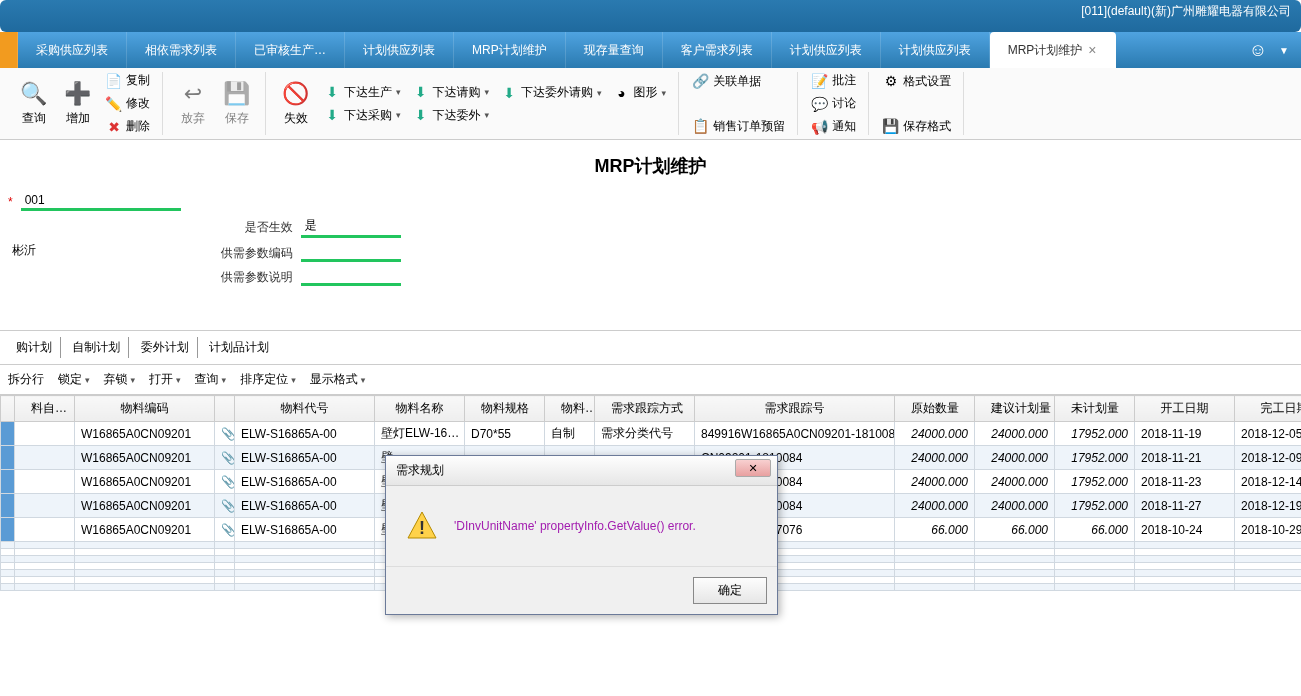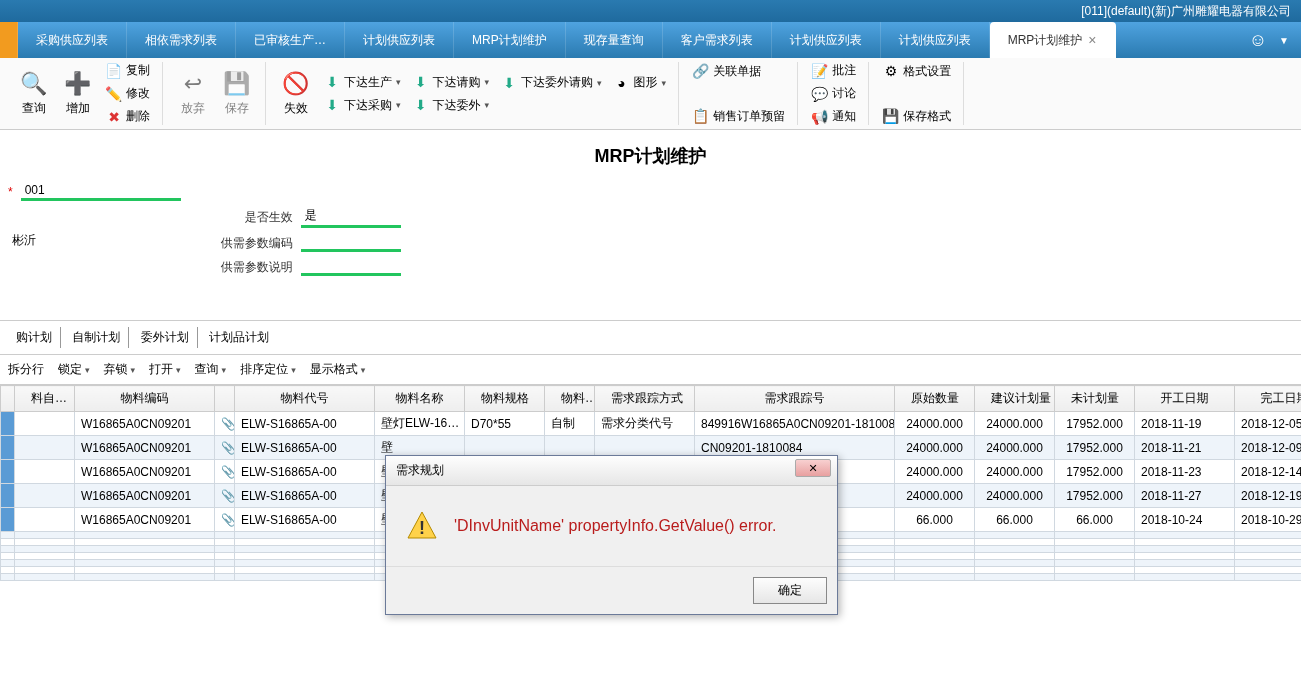--- a/index.html
+++ b/index.html
@@ -1,17 +1,17 @@
 <!DOCTYPE html>
 <html><head>
 <meta charset="utf-8">
 <style>
 * { box-sizing: border-box; margin: 0; padding: 0; }
 body { font-family: "Microsoft YaHei", SimSun, sans-serif; font-size: 12px; background: #fff; width: 1301px; height: 696px; overflow: hidden; position: relative; }
-.titlebar { background: linear-gradient(#2a7ab0, #1f6a9e); color: #fff; height: 22px; line-height: 22px; text-align: right; padding-right: 10px; font-size: 12px; }
+.titlebar { background: linear-gradient(#2a7ab0, #1f6a9e); color: #fff; height: 32px; line-height: 22px; text-align: right; padding-right: 10px; font-size: 12px; border-radius: 6px; }
 .tabbar { background: linear-gradient(#4fa3e0, #2a7ab0); height: 36px; display: flex; align-items: center; position: relative; }
 .tab { color: #fff; padding: 0 18px; height: 100%; display: flex; align-items: center; cursor: pointer; border-right: 1px solid rgba(255,255,255,0.15); position: relative; }
 .tab.orange { background: #f29b1f; color: #fff; width: 18px; padding: 0 2px; }
 .tab.active { background: #fff; color: #333; border-radius: 4px 4px 0 0; }
 .tab-close { margin-left: 6px; color: #888; font-size: 14px; }
 .emoji-user { position: absolute; right: 12px; color: #fff; font-size: 18px; display: flex; gap: 12px; align-items: center; }
 .ribbon { background: #fafafa; border-bottom: 1px solid #ccc; height: 72px; display: flex; align-items: center; padding: 4px 6px; gap: 2px; }
 .ribbon-group { display: flex; align-items: center; height: 100%; padding: 0 6px; border-right: 1px solid #ddd; }
 .ribbon-big { display: flex; flex-direction: column; align-items: center; justify-content: center; padding: 2px 8px; cursor: pointer; gap: 2px; }
 .ribbon-icon { width: 28px; height: 28px; display: flex; align-items: center; justify-content: center; font-size: 22px; }
@@ -29,28 +29,28 @@
 .subtabs { border-top: 1px solid #ccc; border-bottom: 1px solid #ccc; padding: 6px 8px; margin-top: 40px; }
 .subtab { display: inline-block; padding: 2px 8px; border-right: 1px solid #999; cursor: pointer; }
 .subtab:last-child { border-right: none; }
 .toolbar2 { padding: 6px 8px; display: flex; gap: 14px; align-items: flex-end; border-bottom: 1px solid #ccc; }
 .tb-item { cursor: pointer; display: flex; align-items: center; gap: 3px; }
 .dd-caret { font-size: 9px; color: #555; }
 .grid { width: 100%; border-collapse: collapse; table-layout: fixed; }
 .grid th { background: linear-gradient(#f8f8f8, #eee); border: 1px solid #ccc; padding: 4px 16px; font-weight: normal; font-size: 12px; white-space: nowrap; overflow: hidden; }
 .grid td { border: 1px solid #d0d8e0; padding: 3px 6px; font-size: 12px; white-space: nowrap; overflow: hidden; background: #fff; }
 .grid tr:nth-child(even) td { background: #eef4fa; }
-.grid td.num { text-align: center; }
+.grid td.num { text-align: right; font-style: italic; }
 .grid-wrap { overflow-x: hidden; }
-.dialog { position: absolute; left: 385px; top: 455px; width: 453px; background: #f0f0f0; border: 1px solid #6b7a99; box-shadow: 2px 2px 8px rgba(0,0,0,0.3); }
+.dialog { position: absolute; left: 385px; top: 455px; width: 393px; background: #f0f0f0; border: 1px solid #6b7a99; box-shadow: 2px 2px 8px rgba(0,0,0,0.3); }
 .dialog-title { background: linear-gradient(#fefefe, #e6e6e6); padding: 6px 10px; border-bottom: 1px solid #ccc; position: relative; font-size: 12px; }
 .dialog-close { position: absolute; right: 6px; top: 3px; width: 36px; height: 18px; border: 1px solid #aaa; background: linear-gradient(#f8d0d0,#e8a0a0); text-align: center; line-height: 16px; border-radius: 2px; cursor: pointer; font-size: 11px; }
 .dialog-body { padding: 24px 20px; display: flex; align-items: center; gap: 16px; }
 .warn-icon { width: 32px; height: 32px; }
-.dialog-msg { font-size: 16px; color: #b91c1c; }
+.dialog-msg { font-size: 12px; color: #a21caf; }
 .dialog-footer { padding: 10px; text-align: right; border-top: 1px solid #ddd; }
 .dialog-btn { padding: 4px 24px; border: 1px solid #888; background: linear-gradient(#fdfdfd,#e6e6e6); cursor: pointer; font-size: 12px; }
 .clip-icon { color: #666; font-size: 12px; }
 </style>
 </head>
 <body>
 
 <div class="titlebar">[011](default)(新)广州雕耀电器有限公司</div>
 
 <div class="tabbar">

